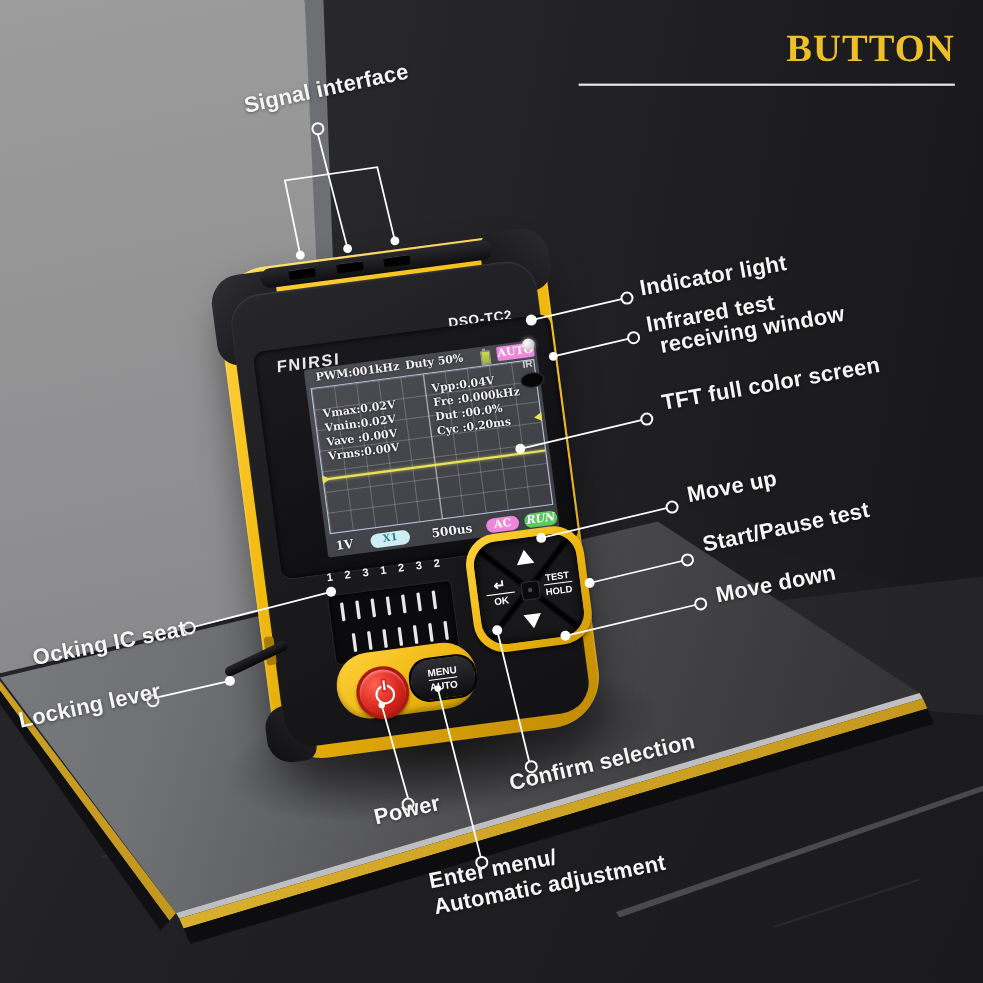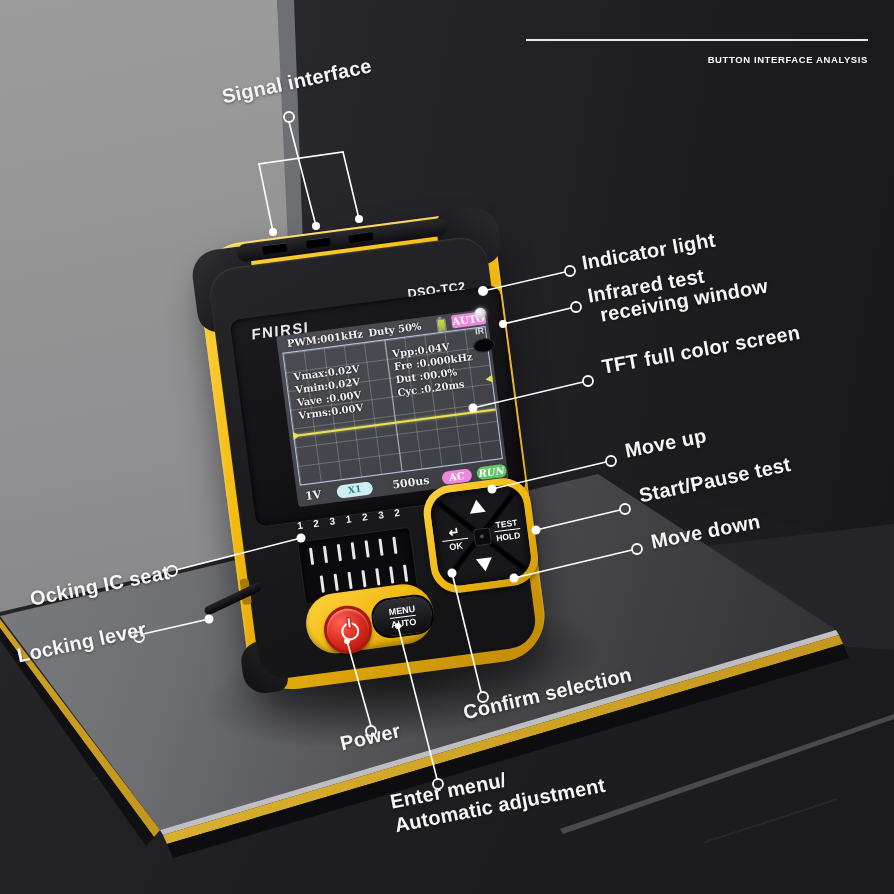--- a/index.html
+++ b/index.html
@@ -314,17 +314,17 @@
   <div class="lbl" style="left:28px;top:588px;transform:rotate(-11deg);">Ocking IC seat</div>
   <div class="lbl" style="left:15px;top:645px;transform:rotate(-12deg);">Locking lever</div>
   <div class="lbl" style="left:461px;top:702px;transform:rotate(-13deg);">Confirm selection</div>
   <div class="lbl" style="left:338px;top:733px;transform:rotate(-13deg);">Power</div>
   <div class="lbl two" style="left:388px;top:790px;transform:rotate(-11deg);line-height:24px;">
     <div>Enter menu/</div>
     <div>Automatic adjustment</div>
   </div>
 
   <div class="title">
+    <div class="accent">BUTTON</div>
     <div class="rule"></div>
-    <div class="cap">BUTTON INTERFACE ANALYSIS</div>
   </div>
 
 </div>
 
 </body></html>

